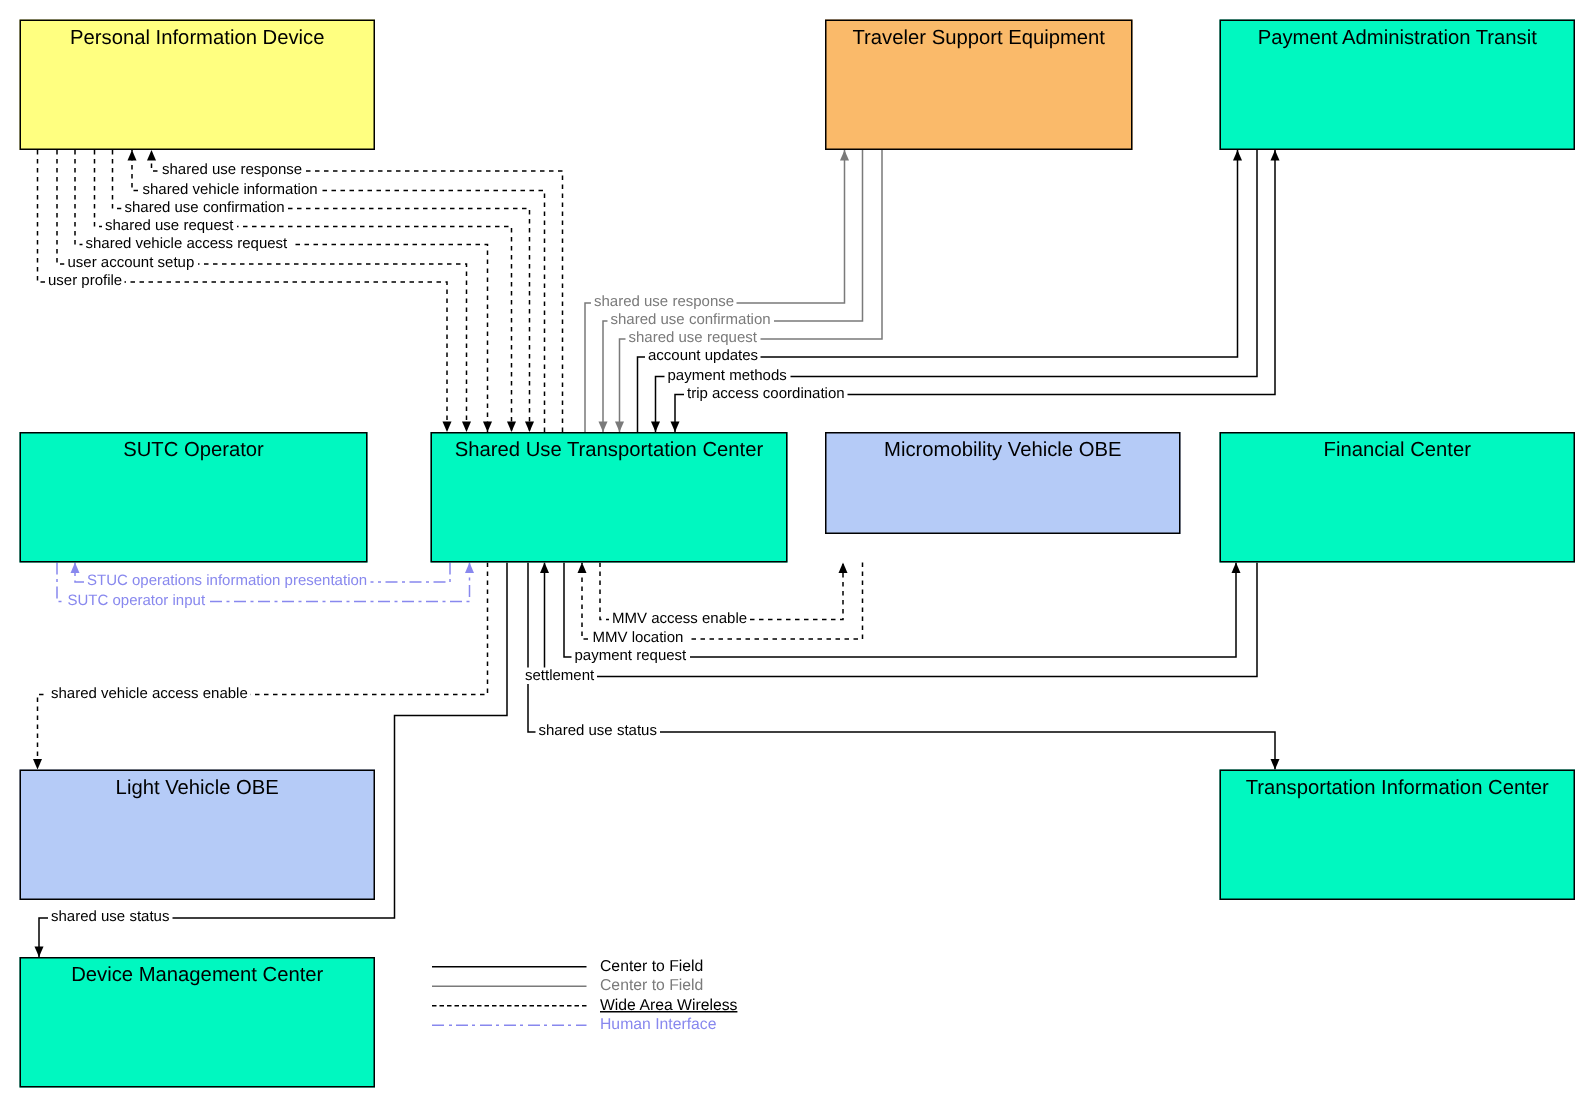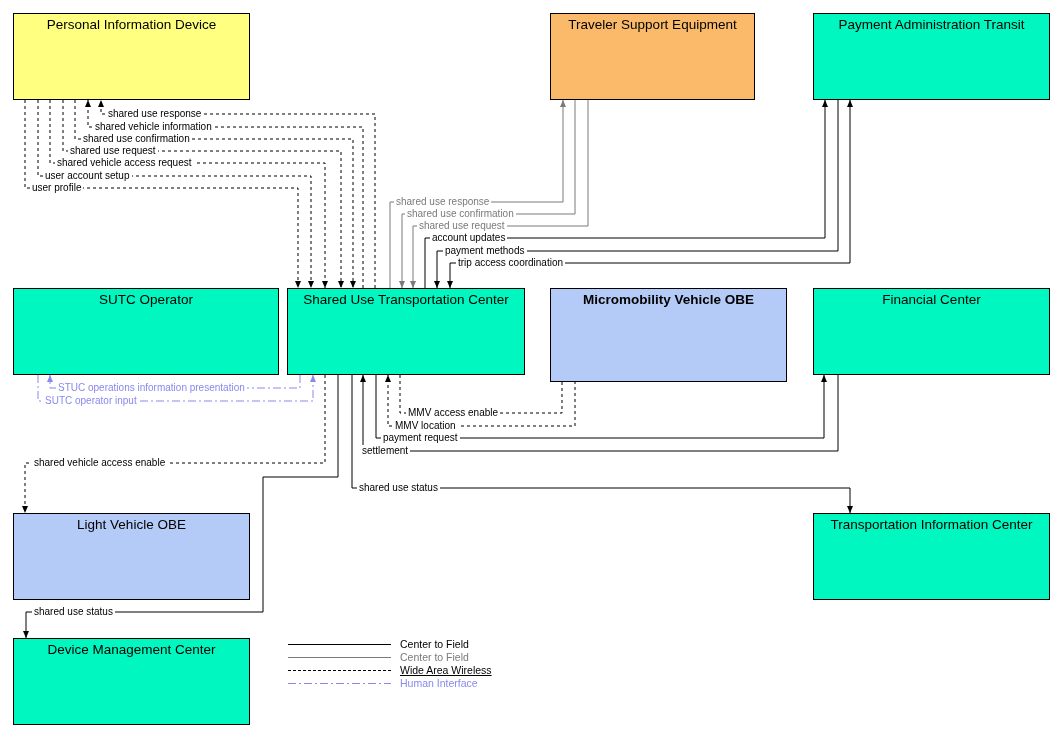--- a/index.html
+++ b/index.html
@@ -134,29 +134,29 @@
   </div>
 
   <div class="box box-field" style="left:550px;top:13px;width:205px;height:87px;">
     <span>Traveler Support Equipment</span>
   </div>
 
   <div class="box box-center" style="left:813px;top:13px;width:237px;height:87px;">
     <span>Payment Administration Transit</span>
   </div>
 
-  <div class="box box-center" style="left:13px;top:288px;width:266px;height:87px;">
+  <div class="box box-center" style="left:13px;top:288px;width:232px;height:87px;">
     <span>SUTC Operator</span>
   </div>
 
   <div class="box box-center" style="left:287px;top:288px;width:238px;height:87px;">
     <span>Shared Use Transportation Center</span>
   </div>
 
-  <div class="box box-vehicle" style="left:550px;top:288px;width:237px;height:94px;font-weight:bold;">
+  <div class="box box-vehicle" style="left:550px;top:288px;width:237px;height:68px;">
     <span>Micromobility Vehicle OBE</span>
   </div>
 
   <div class="box box-center" style="left:813px;top:288px;width:237px;height:87px;">
     <span>Financial Center</span>
   </div>
 
   <div class="box box-vehicle" style="left:13px;top:513px;width:237px;height:87px;">
     <span>Light Vehicle OBE</span>
   </div>
@@ -197,19 +197,19 @@
     <span class="flow-label" style="left: 30px; top: 182px; color: rgb(0, 0, 0);">user profile</span>
     <span class="flow-label" style="left: 394px; top: 196px; color: rgb(122, 122, 122);">shared use response</span>
     <span class="flow-label" style="left: 405px; top: 208px; color: rgb(122, 122, 122);">shared use confirmation</span>
     <span class="flow-label" style="left: 417px; top: 220px; color: rgb(122, 122, 122);">shared use request</span>
     <span class="flow-label" style="left: 430px; top: 232px; color: rgb(0, 0, 0);">account updates</span>
     <span class="flow-label" style="left: 443px; top: 245px; color: rgb(0, 0, 0);">payment methods</span>
     <span class="flow-label" style="left: 456px; top: 257px; color: rgb(0, 0, 0);">trip access coordination</span>
     <span class="flow-label" style="left: 406px; top: 407px; color: rgb(0, 0, 0);">MMV access enable</span>
     <span class="flow-label" style="left: 393px; top: 420px; color: rgb(0, 0, 0);">MMV location</span>
     <span class="flow-label" style="left: 381px; top: 432px; color: rgb(0, 0, 0);">payment request</span>
-    <span class="flow-label" style="left: 360px; top: 445px; color: rgb(0, 0, 0); text-align: center;">settlement</span>
+    <span class="flow-label" style="left: 348px; top: 445px; color: rgb(0, 0, 0); text-align: center;">settlement</span>
     <span class="flow-label" style="left: 357px; top: 482px; color: rgb(0, 0, 0);">shared use status</span>
     <span class="flow-label" style="left: 32px; top: 606px; color: rgb(0, 0, 0);">shared use status</span>
     <span class="flow-label" style="left: 32px; top: 457px; color: rgb(0, 0, 0);">shared vehicle access enable</span>
     <span class="flow-label" style="left: 56px; top: 382px; color: rgb(136, 136, 238);">STUC operations information presentation</span>
     <span class="flow-label" style="left: 43px; top: 395px; color: rgb(136, 136, 238);">SUTC operator input</span>
   </div>
 
 </body></html>

